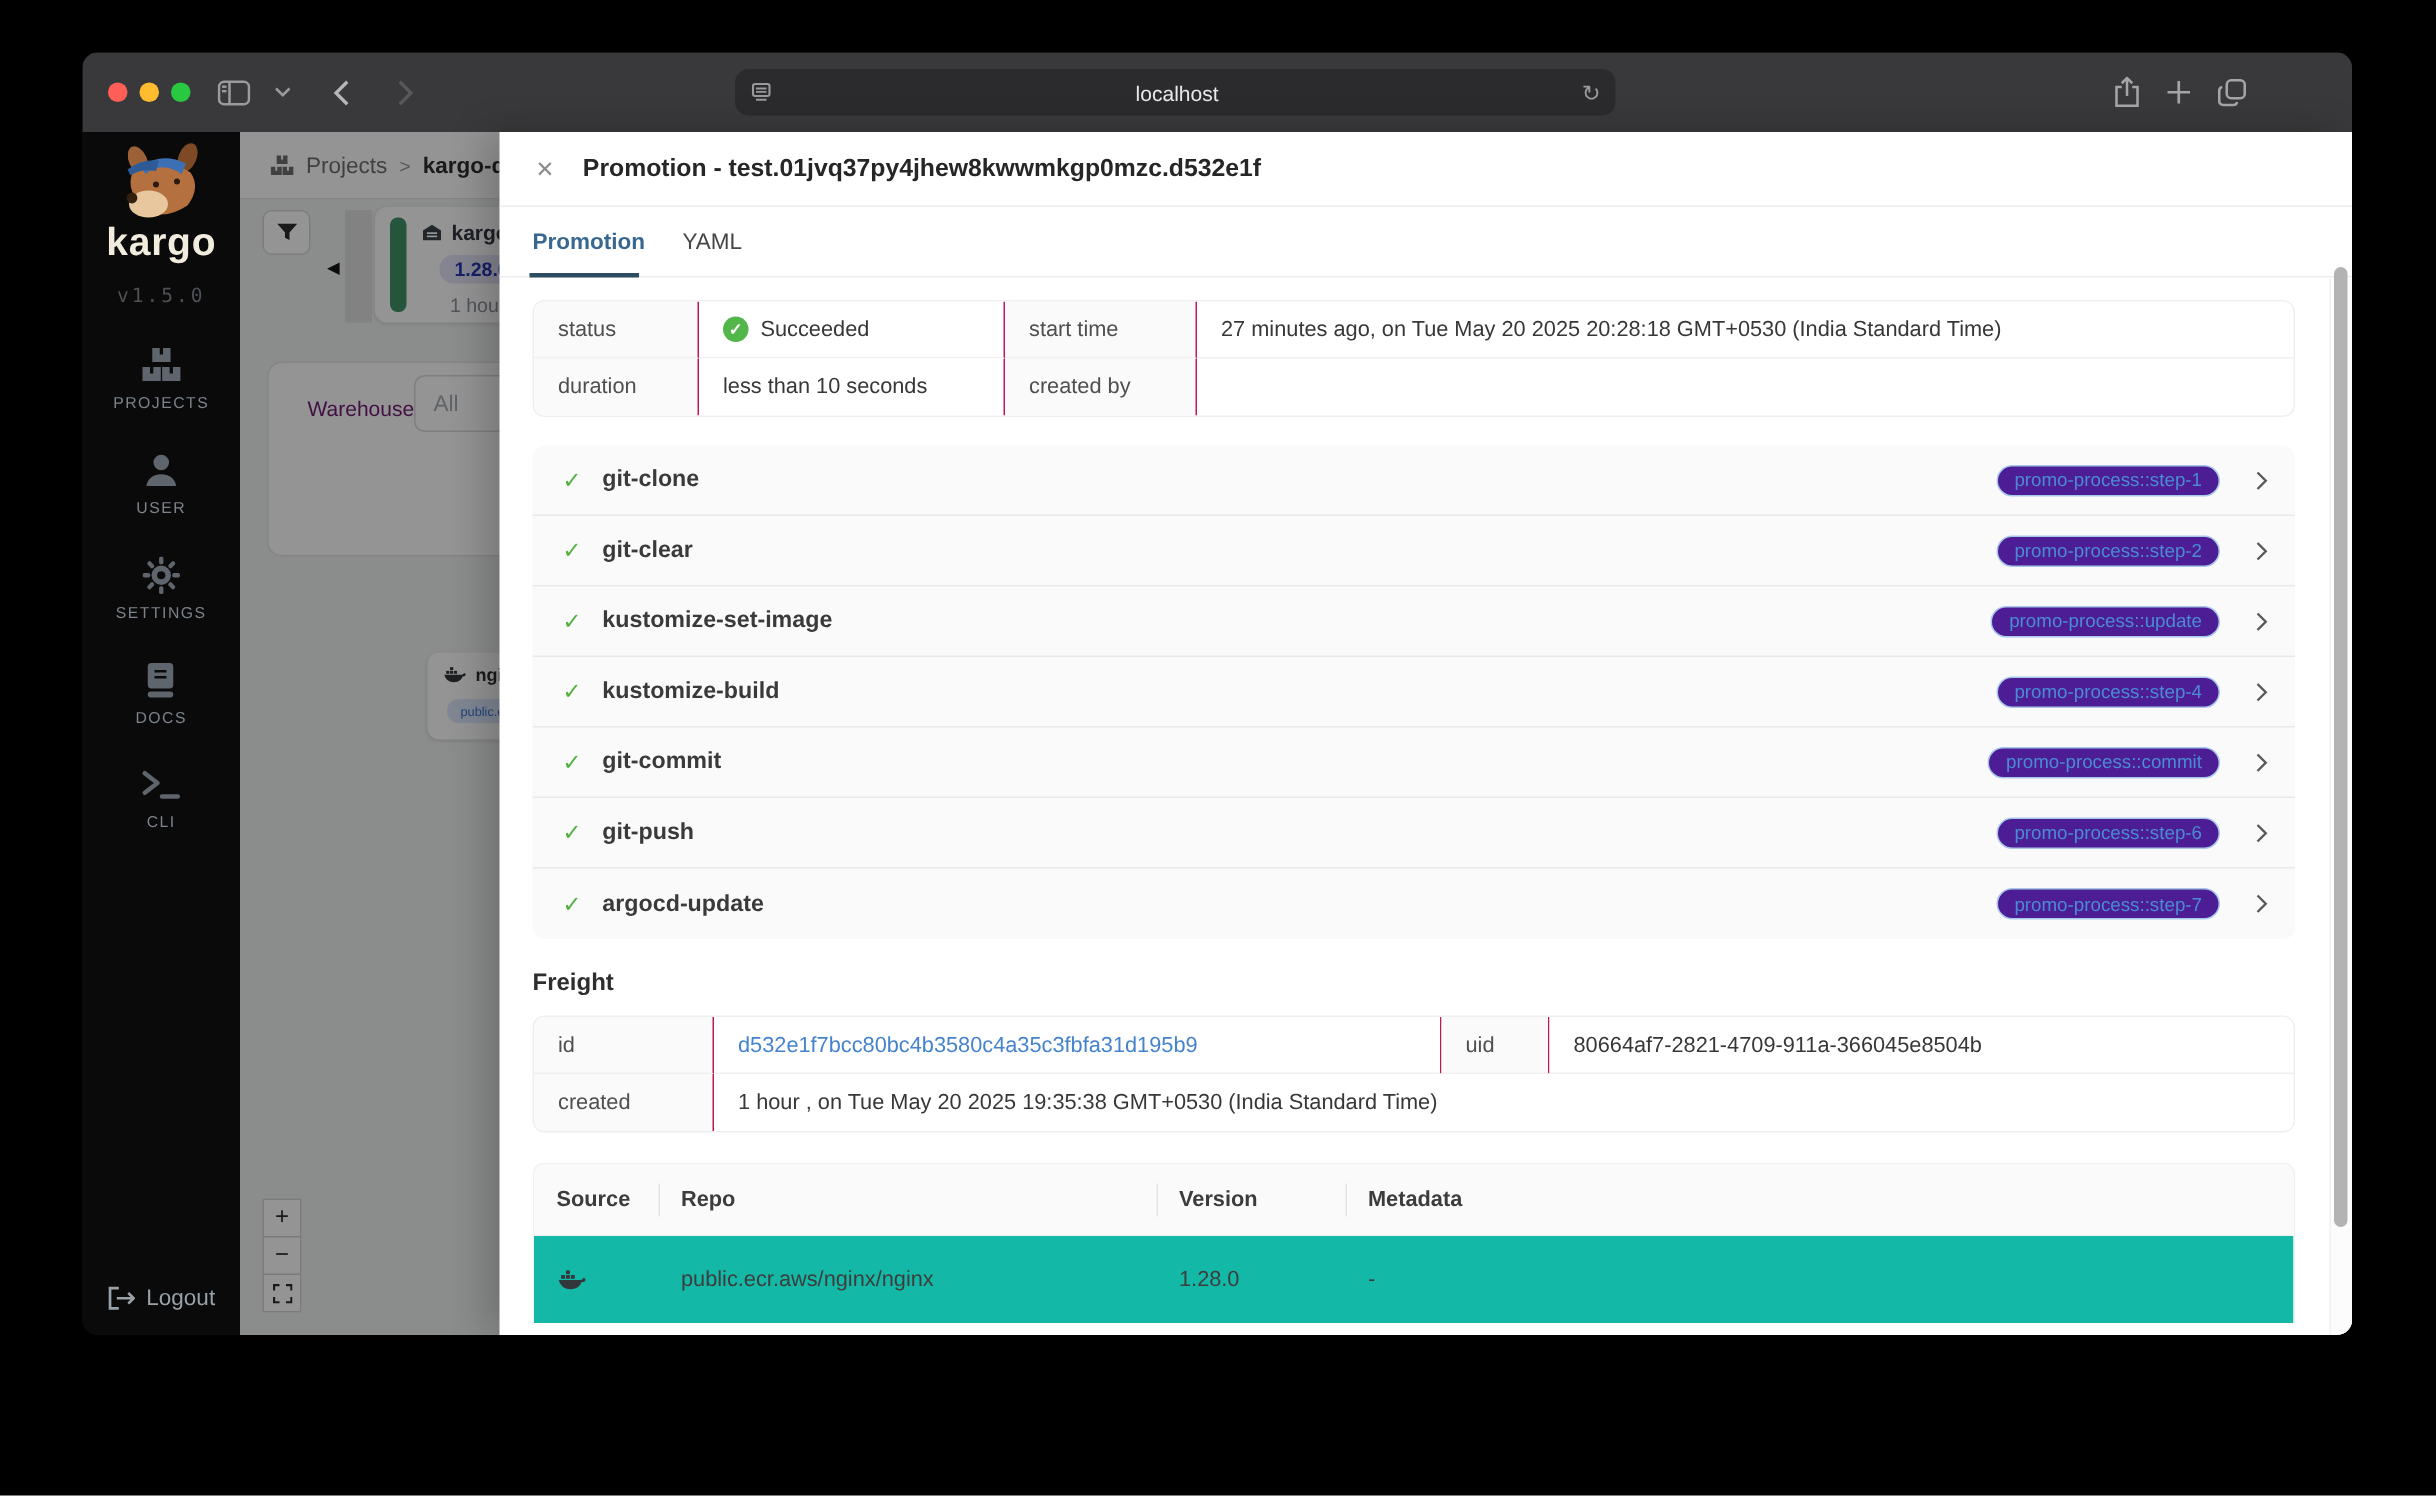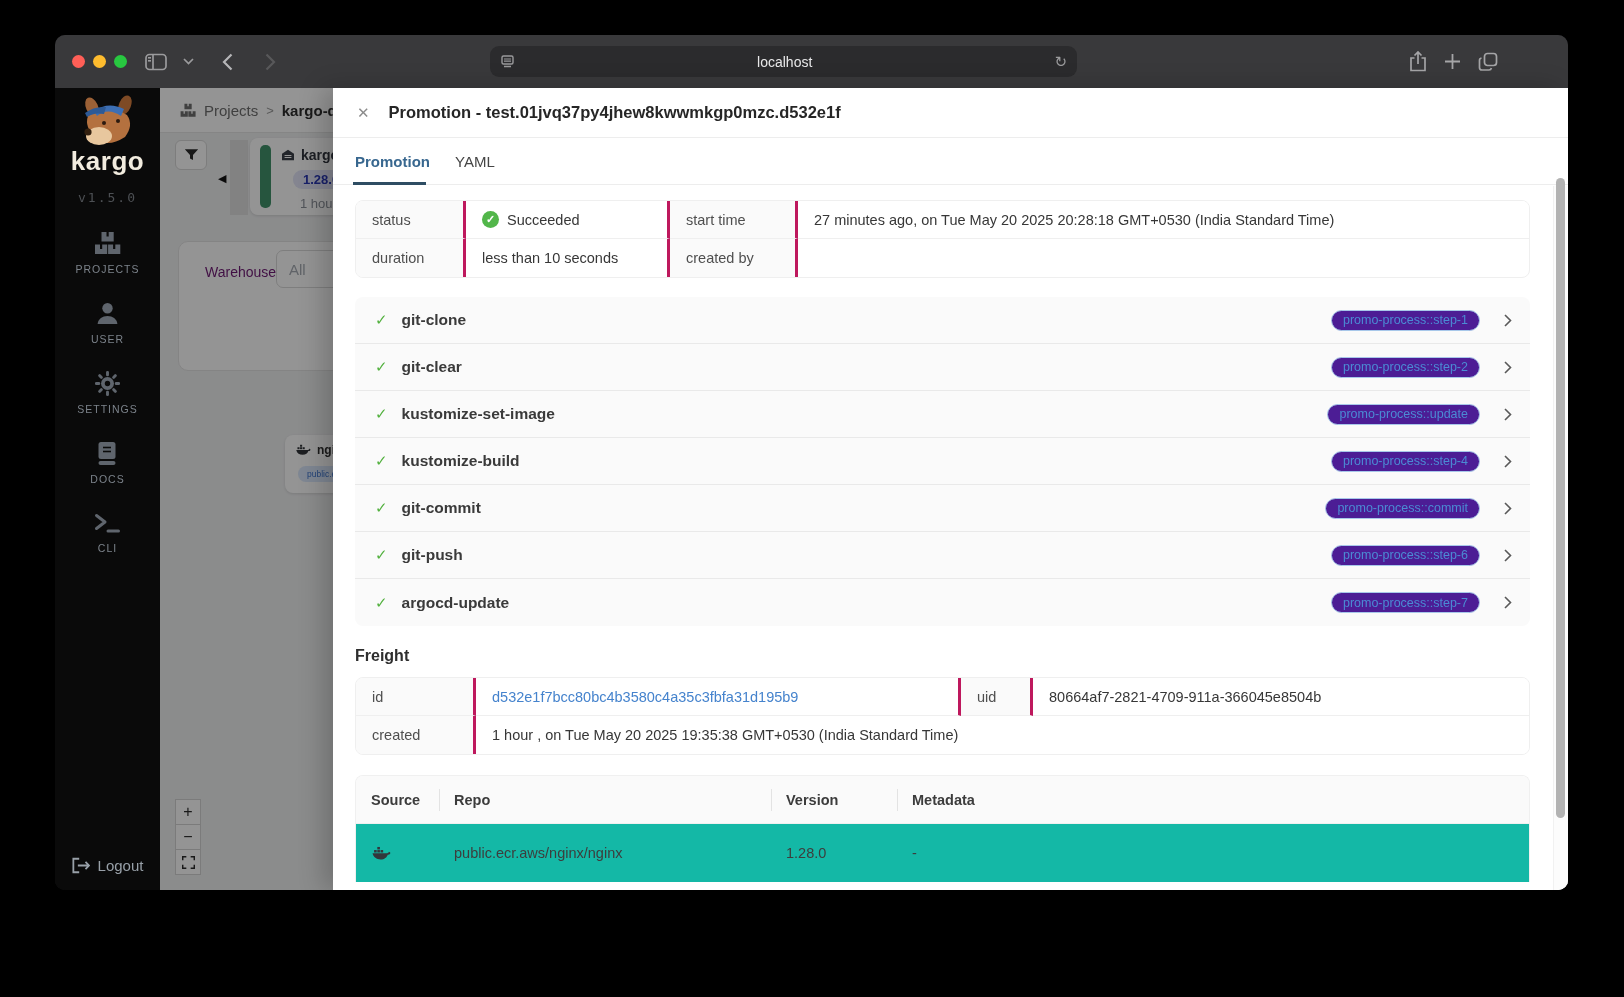--- a/index.html
+++ b/index.html
@@ -83,21 +83,21 @@
   .m-tabs { position:relative; height:47px; border-bottom:1px solid #ededed; }
   .tab { position:absolute; top:0; height:46px; display:flex; align-items:center; font-size:15px; cursor:pointer; }
   .tab.active { color:#38678f; font-weight:600; }
   .tab.idle { color:#454545; }
   .inkbar { position:absolute; left:20px; bottom:-1px; width:73px; height:3px; background:#2e4d63; }
   .m-body { position:absolute; left:0; right:0; top:98px; bottom:0; padding:0 38px 0 22px; overflow:hidden; }
 
   .sum-table { margin-top:14px; display:grid; grid-template-columns:110px 204px 128px 1fr;
                border:1px solid #efefef; border-radius:8px; overflow:hidden; }
   .cell { height:38px; display:flex; align-items:center; padding:0 16px; font-size:14.5px; color:#373737;
-          border-bottom:1px solid #efefef; border-right:3px solid #be185d; background:#fff; }
+          border-bottom:1px solid #efefef; border-right:1px solid #be185d; background:#fff; }
   .cell.lab { background:#fafafa; color:#4f4f4f; }
   .cell.last { border-right:none; }
   .cell.bot { border-bottom:none; }
   .okdot { width:17px; height:17px; border-radius:50%; background:#52b64a; color:#fff; font-size:11px;
            font-weight:700; display:flex; align-items:center; justify-content:center; margin-right:8px; }
 
   .steps { margin-top:19px; background:#fafafa; border-radius:8px; overflow:hidden; }
   .step { height:47px; display:flex; align-items:center; padding:0 18px 0 20px; border-bottom:1px solid #e9e9e9; cursor:pointer; }
   .step:last-child { border-bottom:none; }
   .step-check { color:#53b13f; font-size:15px; margin-right:14px; }

